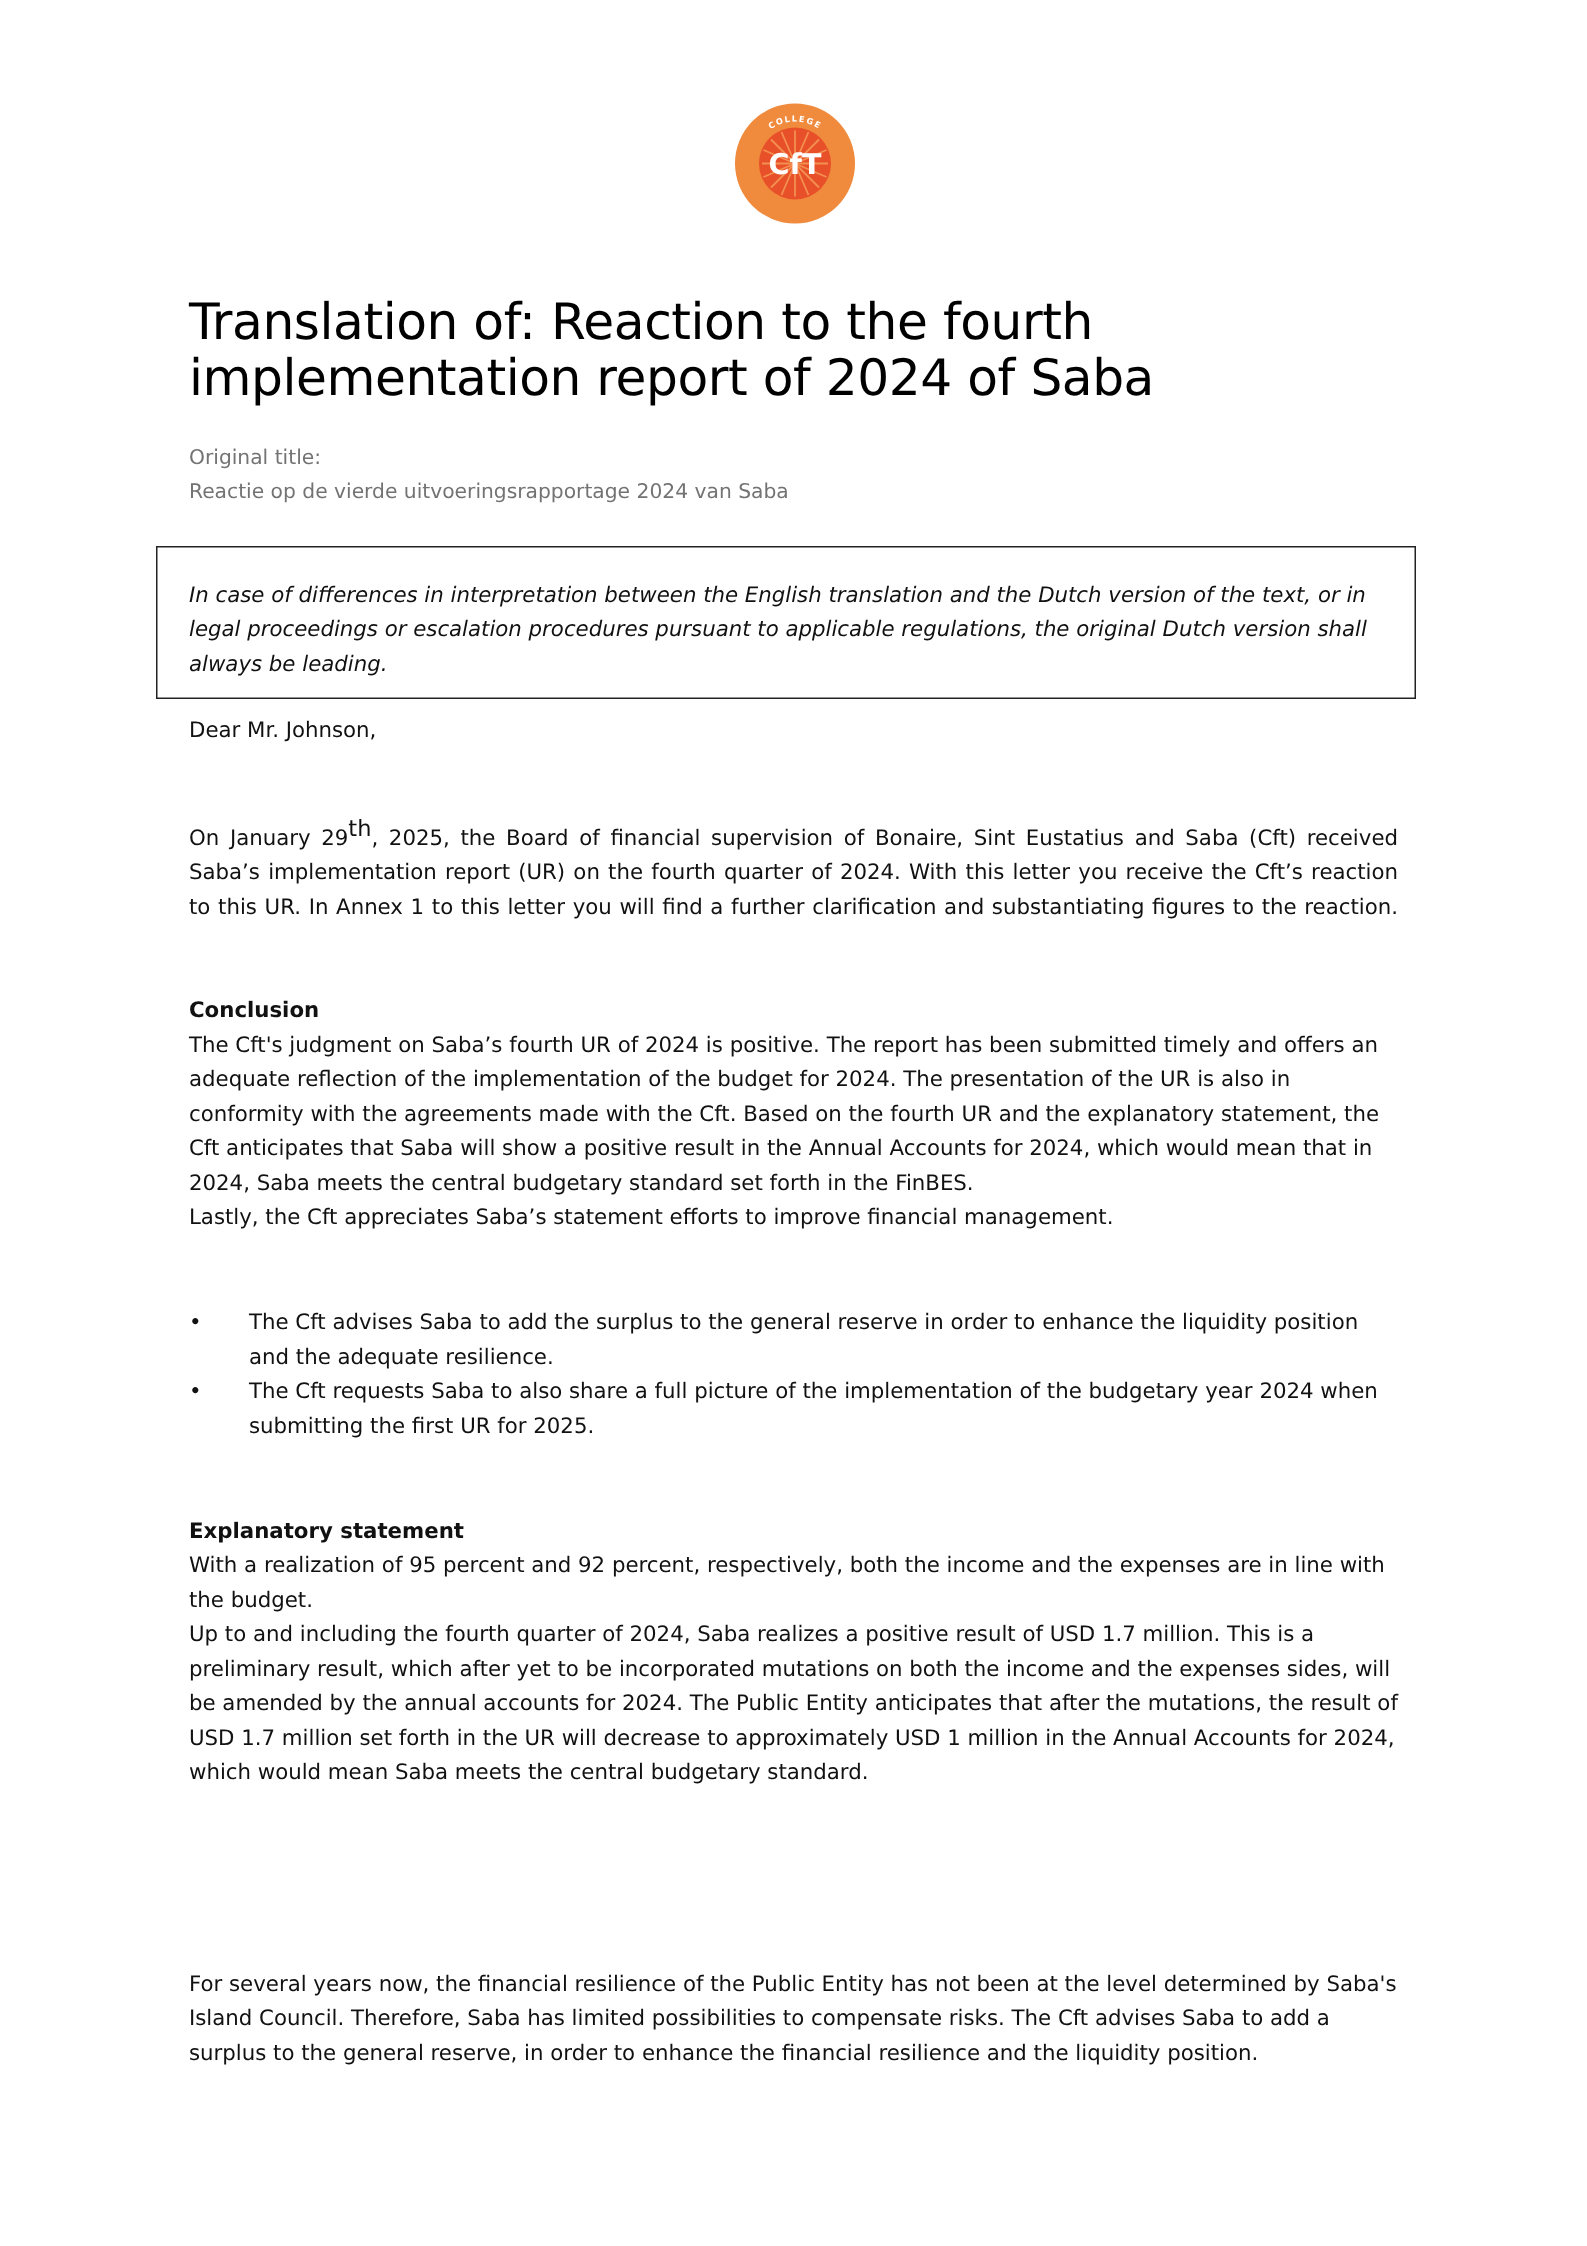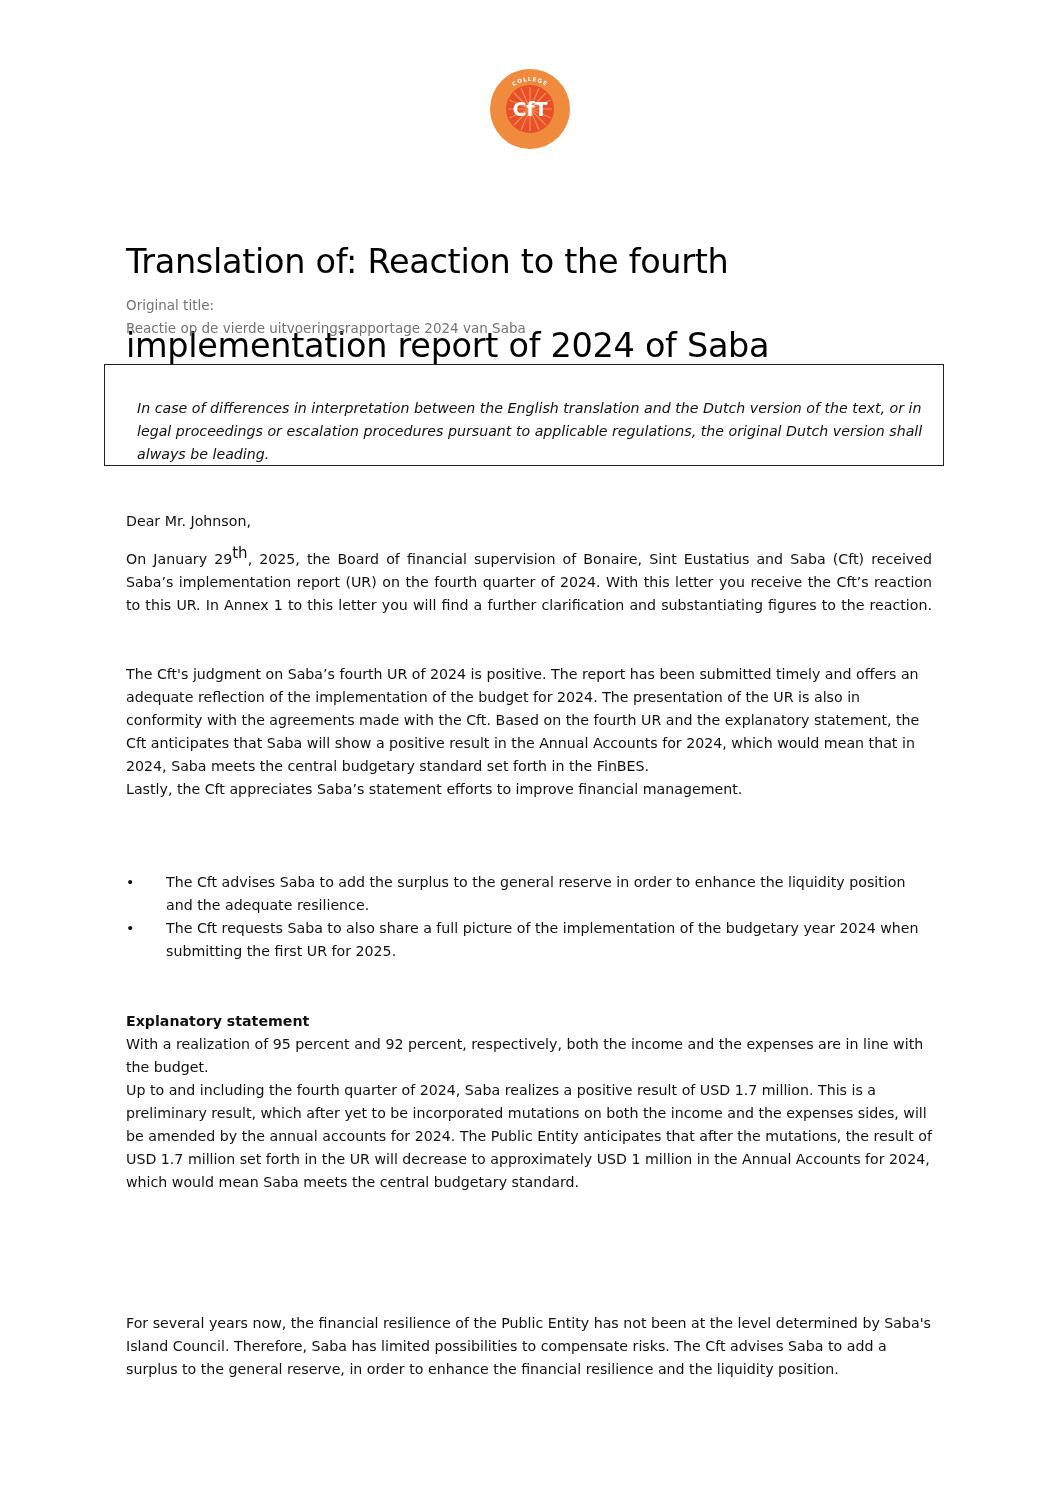--- a/index.html
+++ b/index.html
@@ -2,25 +2,25 @@
 <html><head>
 <meta charset="utf-8">
 <style>
   html, body { margin: 0; padding: 0; background: #ffffff; }
   body { width: 1058px; height: 1497px; position: relative; overflow: hidden;
          font-family: "DejaVu Sans", sans-serif; color: #111; }
   .logo { position: absolute; left: 489px; top: 68px; width: 82px; height: 82px; }
   .title { position: absolute; left: 126px; top: 196px; width: 820px; margin: 0;
            font-family: "DejaVu Sans", sans-serif; font-weight: normal; font-size: 33.5px;
            line-height: 37px; letter-spacing: -0.3px; color: #000; }
-  .title span { display: block; margin-top: 47px; }
+  .title span { display: block; }
   .orig { position: absolute; left: 126px; top: 294px; font-size: 13.5px; line-height: 23px; color: #737373; }
   .notice { position: absolute; left: 104px; top: 364px; width: 840px; height: 102px;
             border: 1.5px solid #222; box-sizing: border-box; }
-  .notice p { margin: 11px; position: absolute; left: 21px; top: 21px; width: 806px;
+  .notice p { margin: 0; position: absolute; left: 21px; top: 21px; width: 806px;
               font-style: italic; font-size: 14.2px; line-height: 23px; color: #111; }
   .body { position: absolute; left: 126px; width: 806px; font-size: 14.2px; line-height: 23px; color: #111; }
   .body p { margin: 0; }
   .just { text-align: justify; }
   .just:after { content: ""; display: inline-block; width: 100%; }
   .heading { font-weight: bold; }
   sup { font-size: 15px; line-height: 0; vertical-align: 6px; }
   ul.bullets { list-style: none; margin: 0; padding: 0; }
   ul.bullets li { position: relative; padding-left: 40px; }
   ul.bullets li .dot { position: absolute; left: 0; top: 0; }
@@ -60,29 +60,30 @@
 
 <div class="orig">
   <div>Original title:</div>
   <div>Reactie op de vierde uitvoeringsrapportage 2024 van Saba</div>
 </div>
 
 <div class="notice">
   <p>In case of differences in interpretation between the English translation and the Dutch version of the text, or in legal proceedings or escalation procedures pursuant to applicable regulations, the original Dutch version shall always be leading.</p>
 </div>
 
-<div class="body" style="top:510px;">
+<div class="body" style="top:476px;">
   <p>Dear Mr. Johnson,</p>
 </div>
 
 <div class="body" style="top:548px;">
   <p class="just"><span>On January 29</span><sup>th</sup><span>, 2025, the Board of financial supervision of Bonaire, Sint Eustatius and Saba (Cft) received Saba’s implementation report (UR) on the fourth quarter of 2024. With this letter you receive the Cft’s reaction to this UR. In Annex 1 to this letter you will find a further clarification and substantiating figures to the reaction.</span></p>
 </div>
 
 <div class="body" style="top:663px;">
+  <p class="heading">Conclusion</p>
   <p>The Cft's judgment on Saba’s fourth UR of 2024 is positive. The report has been submitted timely and offers an adequate reflection of the implementation of the budget for 2024. The presentation of the UR is also in conformity with the agreements made with the Cft. Based on the fourth UR and the explanatory statement, the Cft anticipates that Saba will show a positive result in the Annual Accounts for 2024, which would mean that in 2024, Saba meets the central budgetary standard set forth in the FinBES.</p>
   <p>Lastly, the Cft appreciates Saba’s statement efforts to improve financial management.</p>
 </div>
 
 <div class="body" style="top:871px;">
   <ul class="bullets">
     <li>
       <span class="dot">•</span>
       <span>The Cft advises Saba to add the surplus to the general reserve in order to enhance the liquidity position and the adequate resilience.</span>
     </li>

